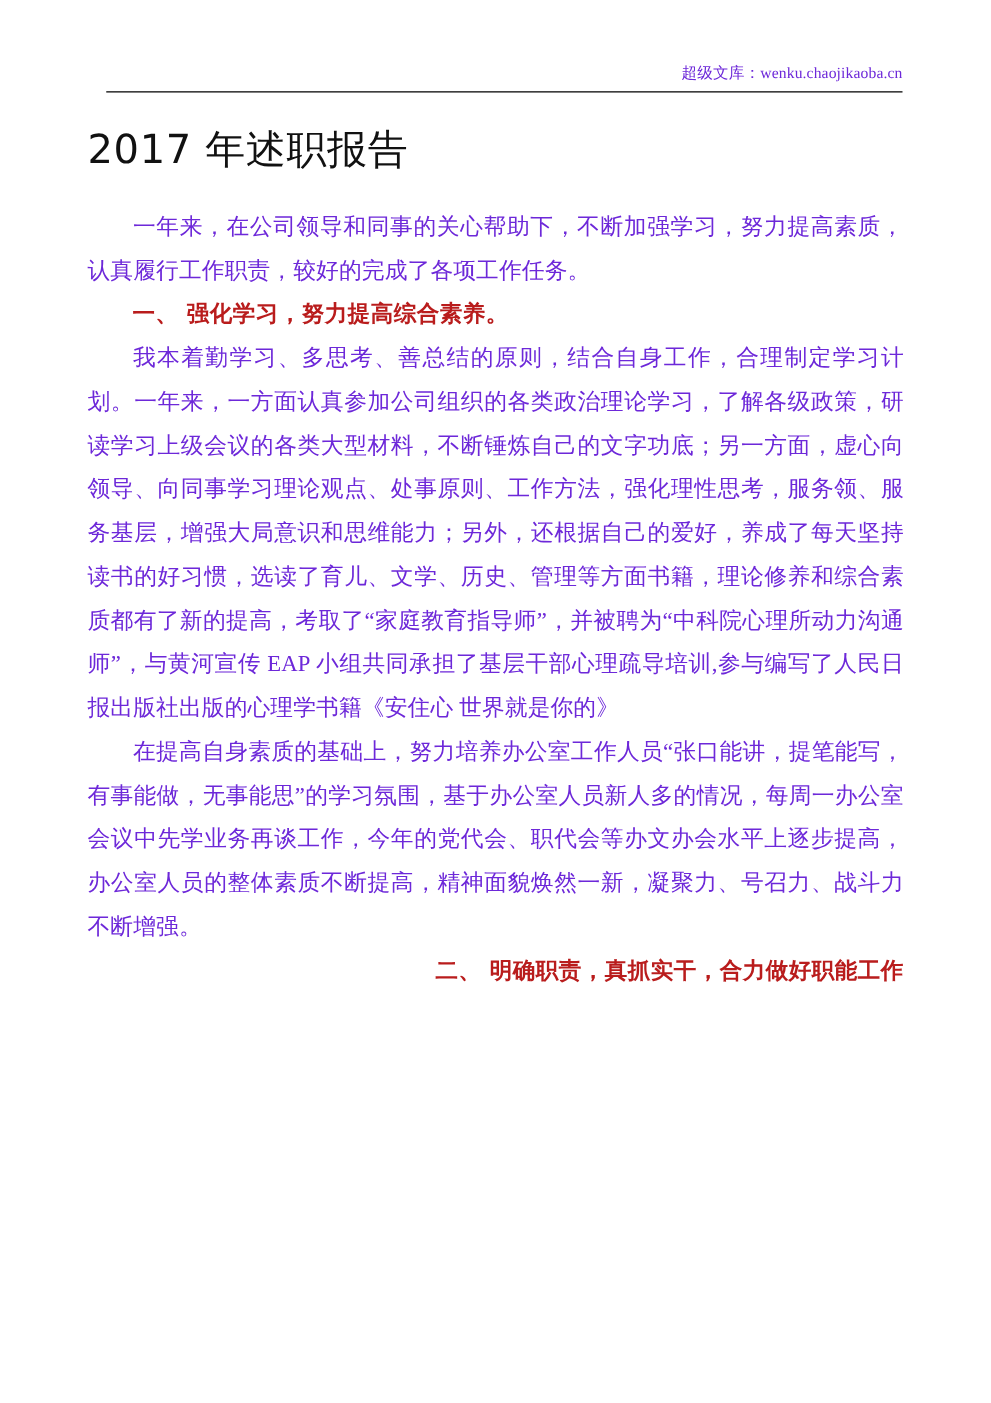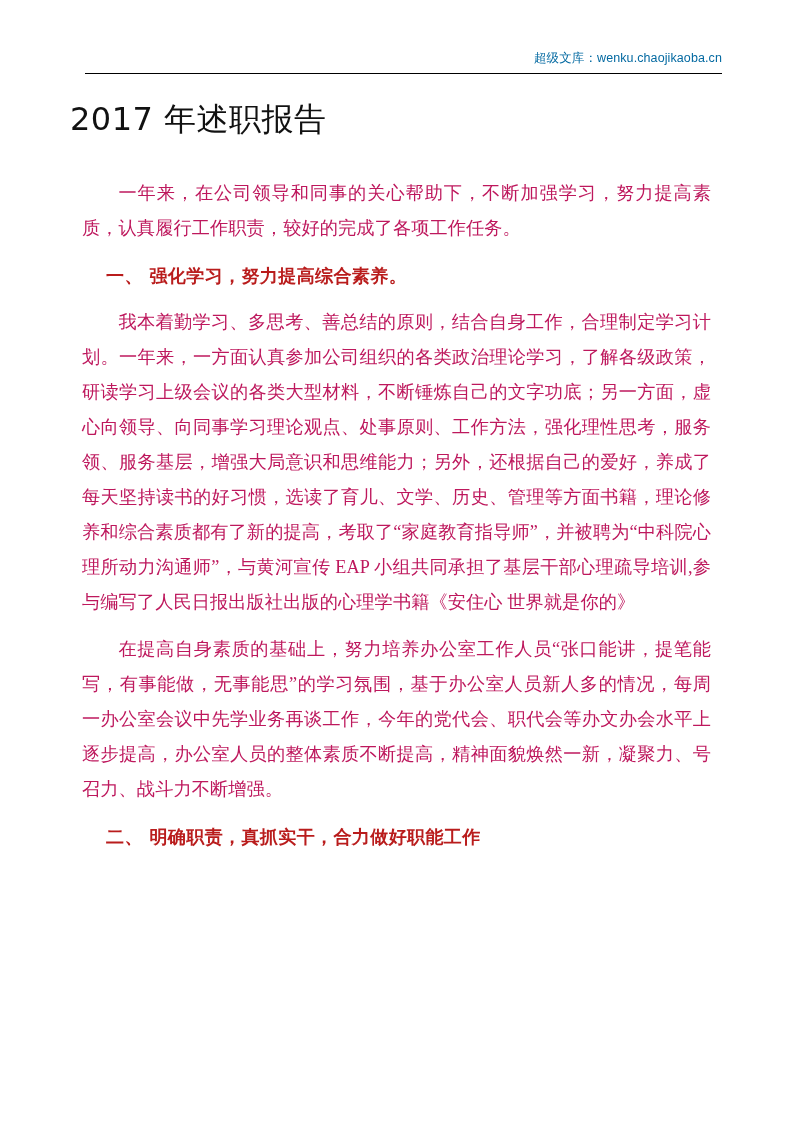--- a/index.html
+++ b/index.html
@@ -29,25 +29,25 @@
     position: absolute;
     left: 0;
     top: 0;
     width: 793px;
     height: 78px;
   }
   .header-text {
     position: absolute;
     right: 71px;
     top: 51px;
-    font-family: Liberation Sans, sans-serif;
+    font-family: Liberation Serif, serif;
     font-size: 12.5px;
     line-height: 15px;
     letter-spacing: 0.1px;
-    color: #0369a1;
+    color: #6d28d9;
     white-space: nowrap;
   }
   .header-rule {
     position: absolute;
     left: 85px;
     top: 73px;
     width: 637px;
     height: 0;
     border-top: 1.4px solid #000000;
   }
@@ -66,29 +66,29 @@
     font-weight: 400;
     line-height: 46px;
     text-align: left;
     letter-spacing: 0.5px;
     color: #111111;
     margin: 12px 0 0 0;
     padding: 0;
   }
 
   p.para {
-    margin: 12px;
+    margin: 0;
     padding: 0;
     font-family: "Liberation Serif", "DejaVu Serif", serif;
     font-size: 18.2px;
     line-height: 35px;
     text-align: justify;
     text-justify: inter-ideograph;
     text-indent: 2em;
-    color: #be185d;
+    color: #6d28d9;
     letter-spacing: 0.1px;
   }
 
   h2.section-head {
     margin: 0;
     padding: 0;
     font-family: "DejaVu Sans", "Liberation Sans", sans-serif;
     font-size: 18px;
     font-weight: 700;
     line-height: 35px;
@@ -98,20 +98,21 @@
   }
 
   
   .gap-title { height: 22px; }
 
   
   .sec2-head {
     margin-top: 26px;
     margin-bottom: 16px;
     line-height: 38px;
+    text-align: right;
   }
   p.loose {
     line-height: 43px;
     font-size: 18.2px;
   }
 </style>
 </head>
 <body>
 
 <div class="page">

